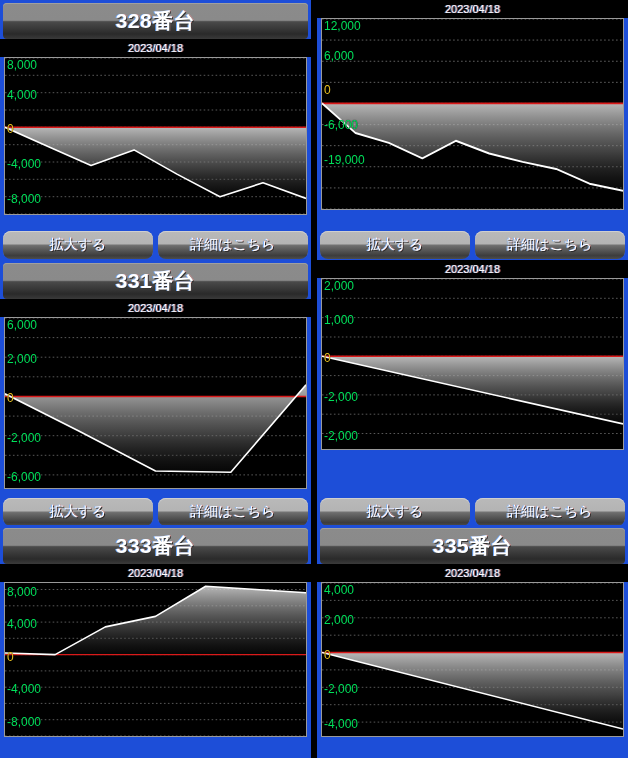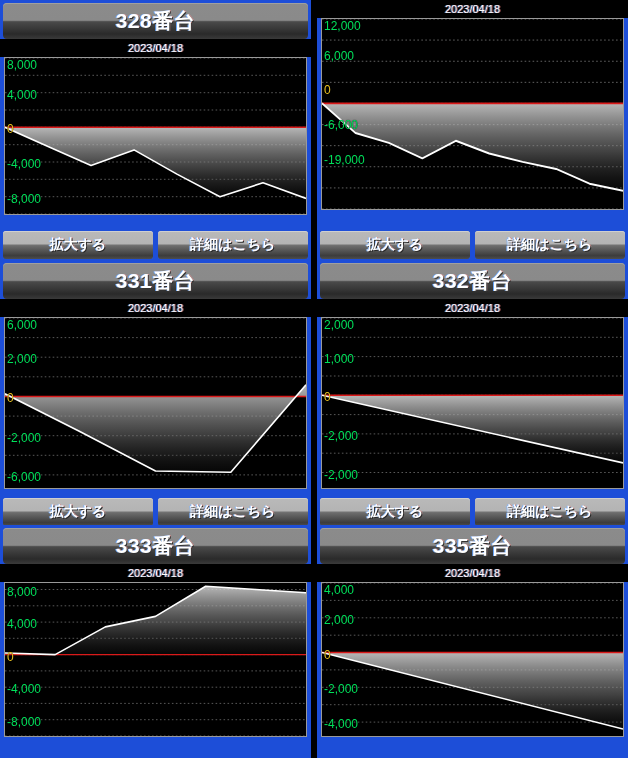--- a/index.html
+++ b/index.html
@@ -31,25 +31,25 @@
   .chartbox{position:relative;margin:0 4px;background:#000;
             border:1px solid #9a9a9a;box-sizing:border-box;}
   .chartbox svg{display:block;width:100%;height:100%;}
   .ylab{position:absolute;left:2px;font-size:12px;font-weight:normal;
         color:#00e05a;white-space:nowrap;
         text-shadow:0 0 1px #000;pointer-events:none;}
   .ylab.zero{color:#e8c020;}
 
   
   .btnrow{position:absolute;left:3px;right:3px;display:flex;gap:5px;}
-  .btn{flex:1;height:28px;border-radius:3px;
+  .btn{flex:1;height:28px;border-radius:8px;
        background:linear-gradient(to bottom,#b9b9b9 0%,#b4b4b4 45%,
                   #6e6e6e 52%,#3c3c3c 88%,#4d4d4d 100%);
        display:flex;align-items:center;justify-content:center;
-       color:#fff;font-size:14px;font-weight:bold;cursor:pointer;
+       color:#fff;font-size:14px;font-weight:normal;cursor:pointer;
        text-shadow:1px 1px 0 #2a2a2a,-1px 0 0 #7fb4ff,1px 0 0 #d98a8a;
        box-shadow:inset 0 1px 0 #cfcfcf;}
 </style>
 </head>
 <body>
 
 <div class="grid">
     <div class="panel">
       <div class="phead">
         <span class="ttl">328番台</span>
@@ -157,23 +157,20 @@
         <div class="ylab zero" style="top: 73px;">0</div>
         <div class="ylab" style="top: 113px;">-2,000</div>
         <div class="ylab" style="top: 152px;">-6,000</div>
       </div>
       <div class="btnrow" style="top: 238px;">
         <div class="btn">拡大する</div>
         <div class="btn">詳細はこちら</div>
       </div>
     </div>
     <div class="panel">
-      <div class="phead">
-        <span class="ttl">332番台</span>
-      </div>
       <div class="pdate">2023/04/18</div>
       <div class="chartbox" style="height: 172px;">
         <svg viewBox="0 0 303 170" preserveAspectRatio="none">
           <defs>
             <linearGradient id="fg3" x1="0" y1="0" x2="0" y2="1">
               <stop offset="0%" stop-color="#d8d8d8" stop-opacity="0.85"></stop>
               <stop offset="55%" stop-color="#787878" stop-opacity="0.55"></stop>
               <stop offset="100%" stop-color="#1a1a1a" stop-opacity="0.25"></stop>
             </linearGradient>
           </defs>

